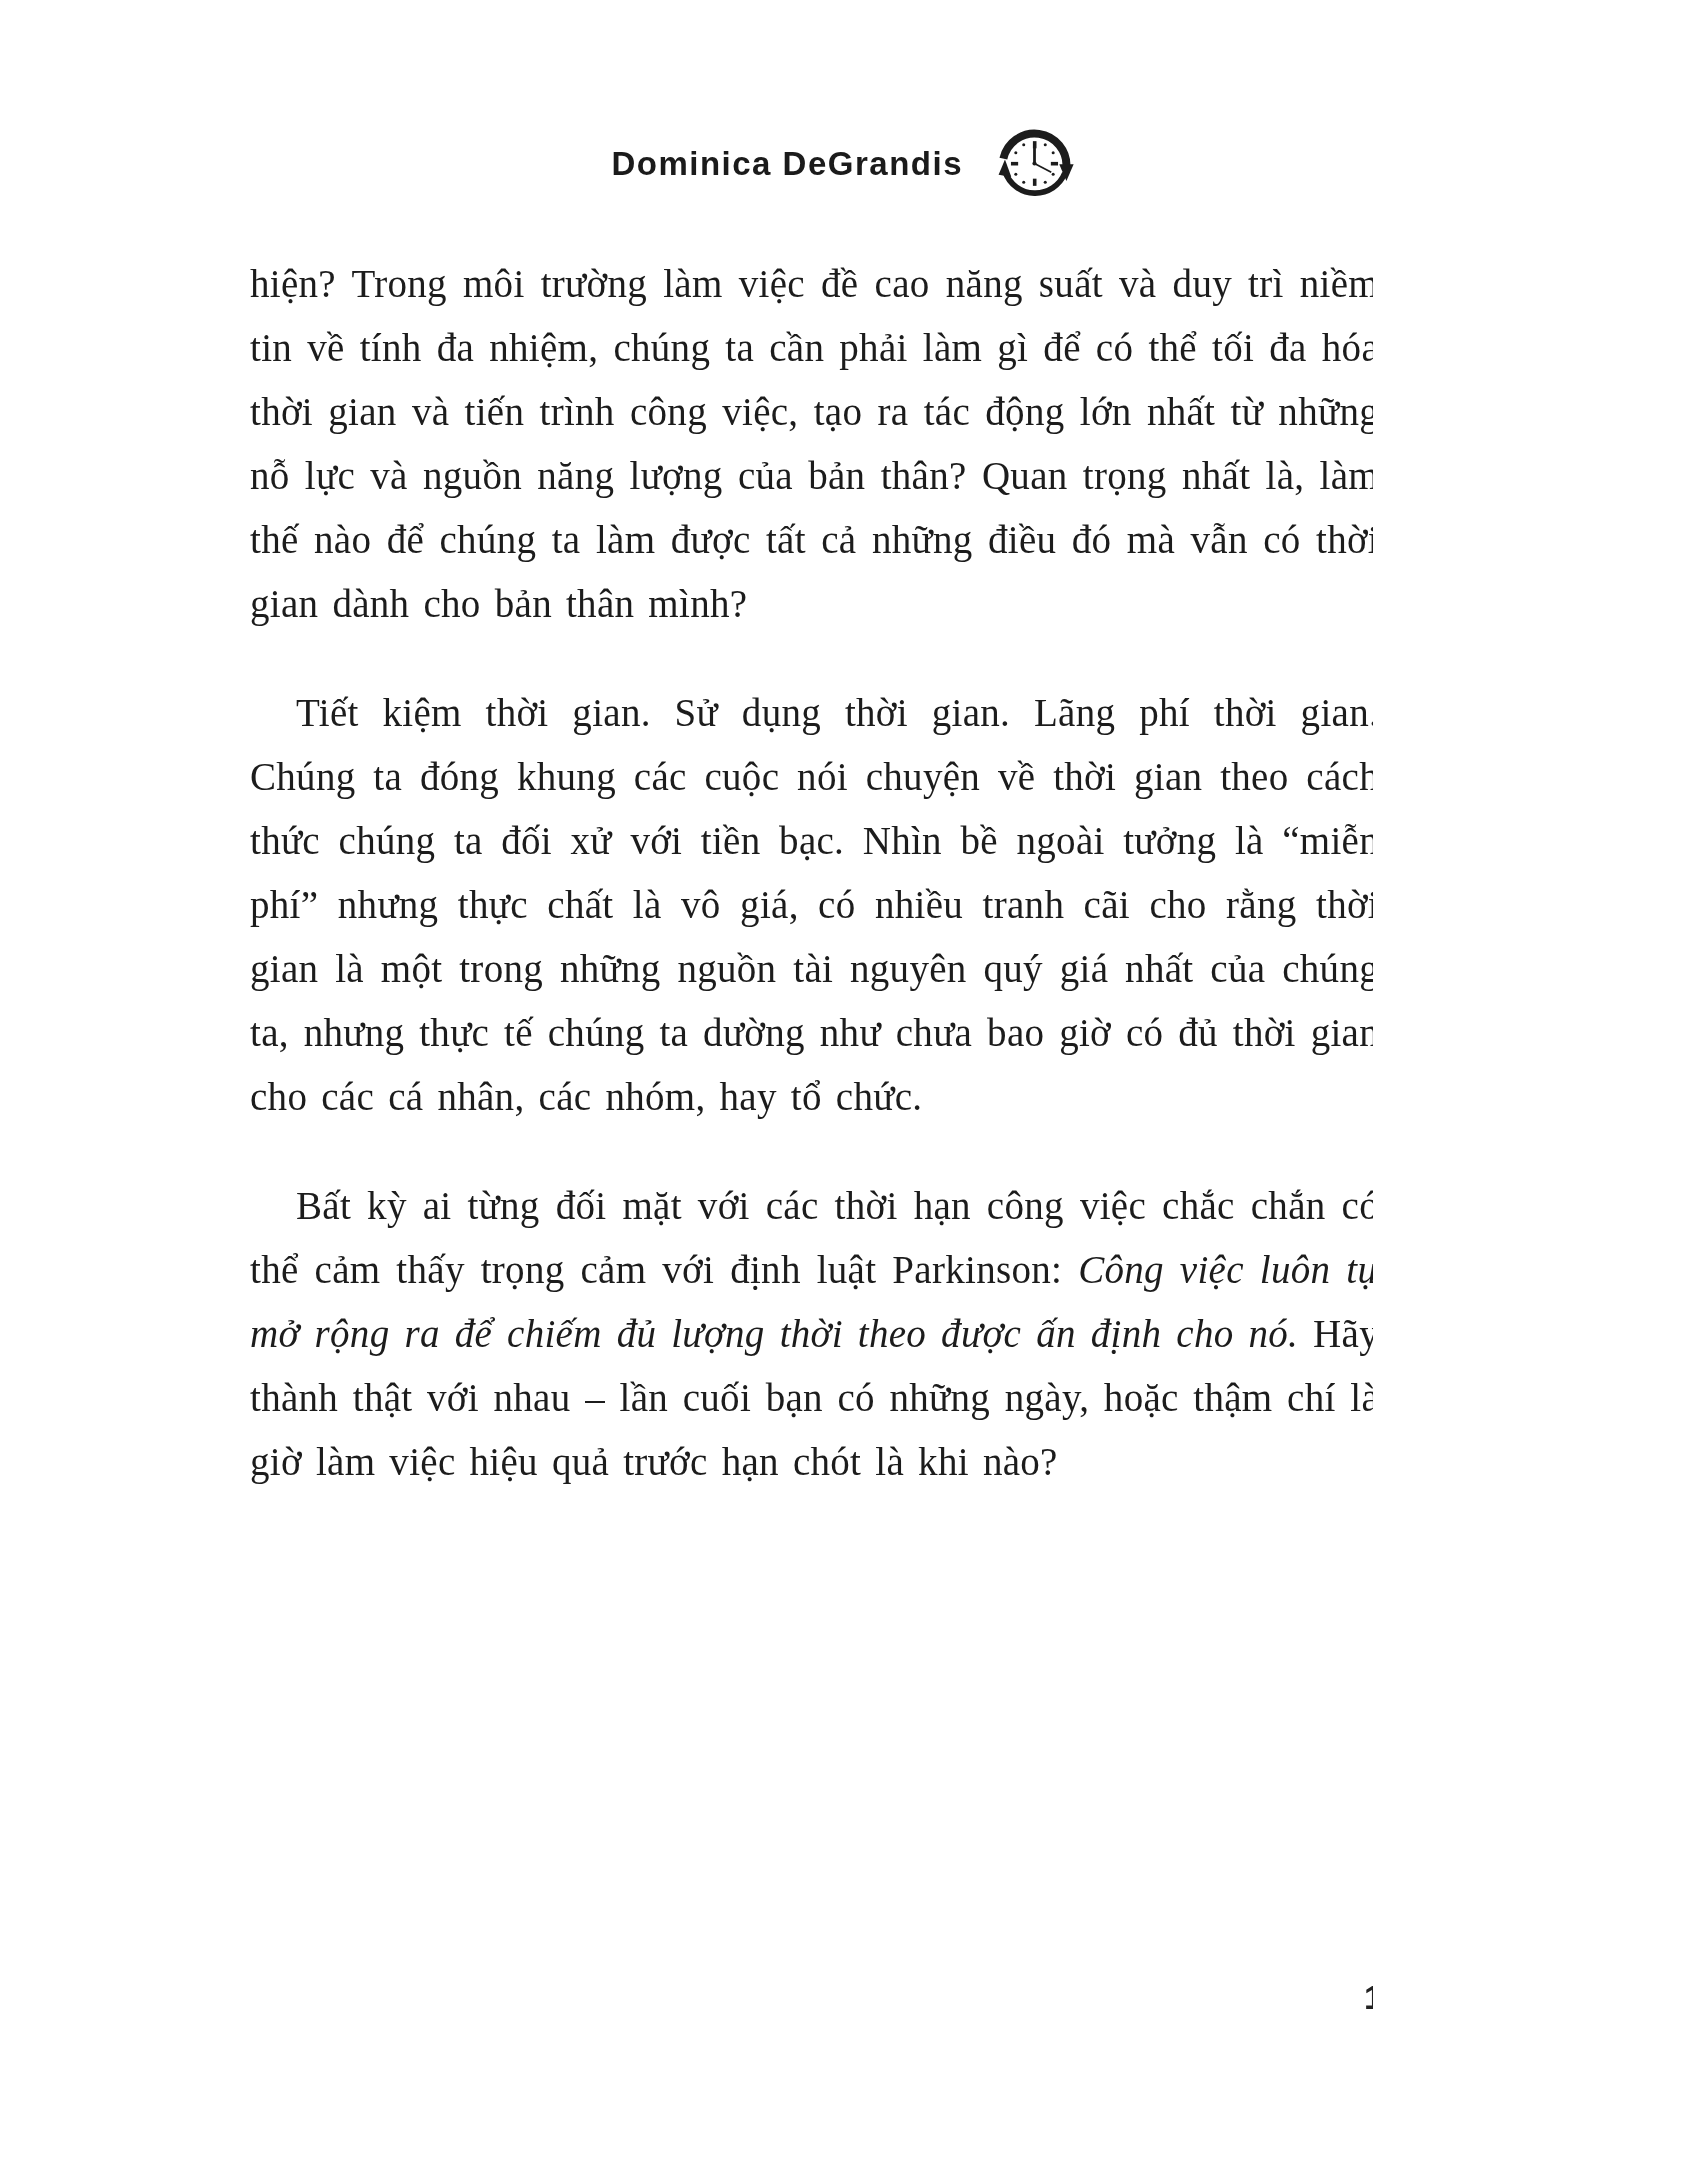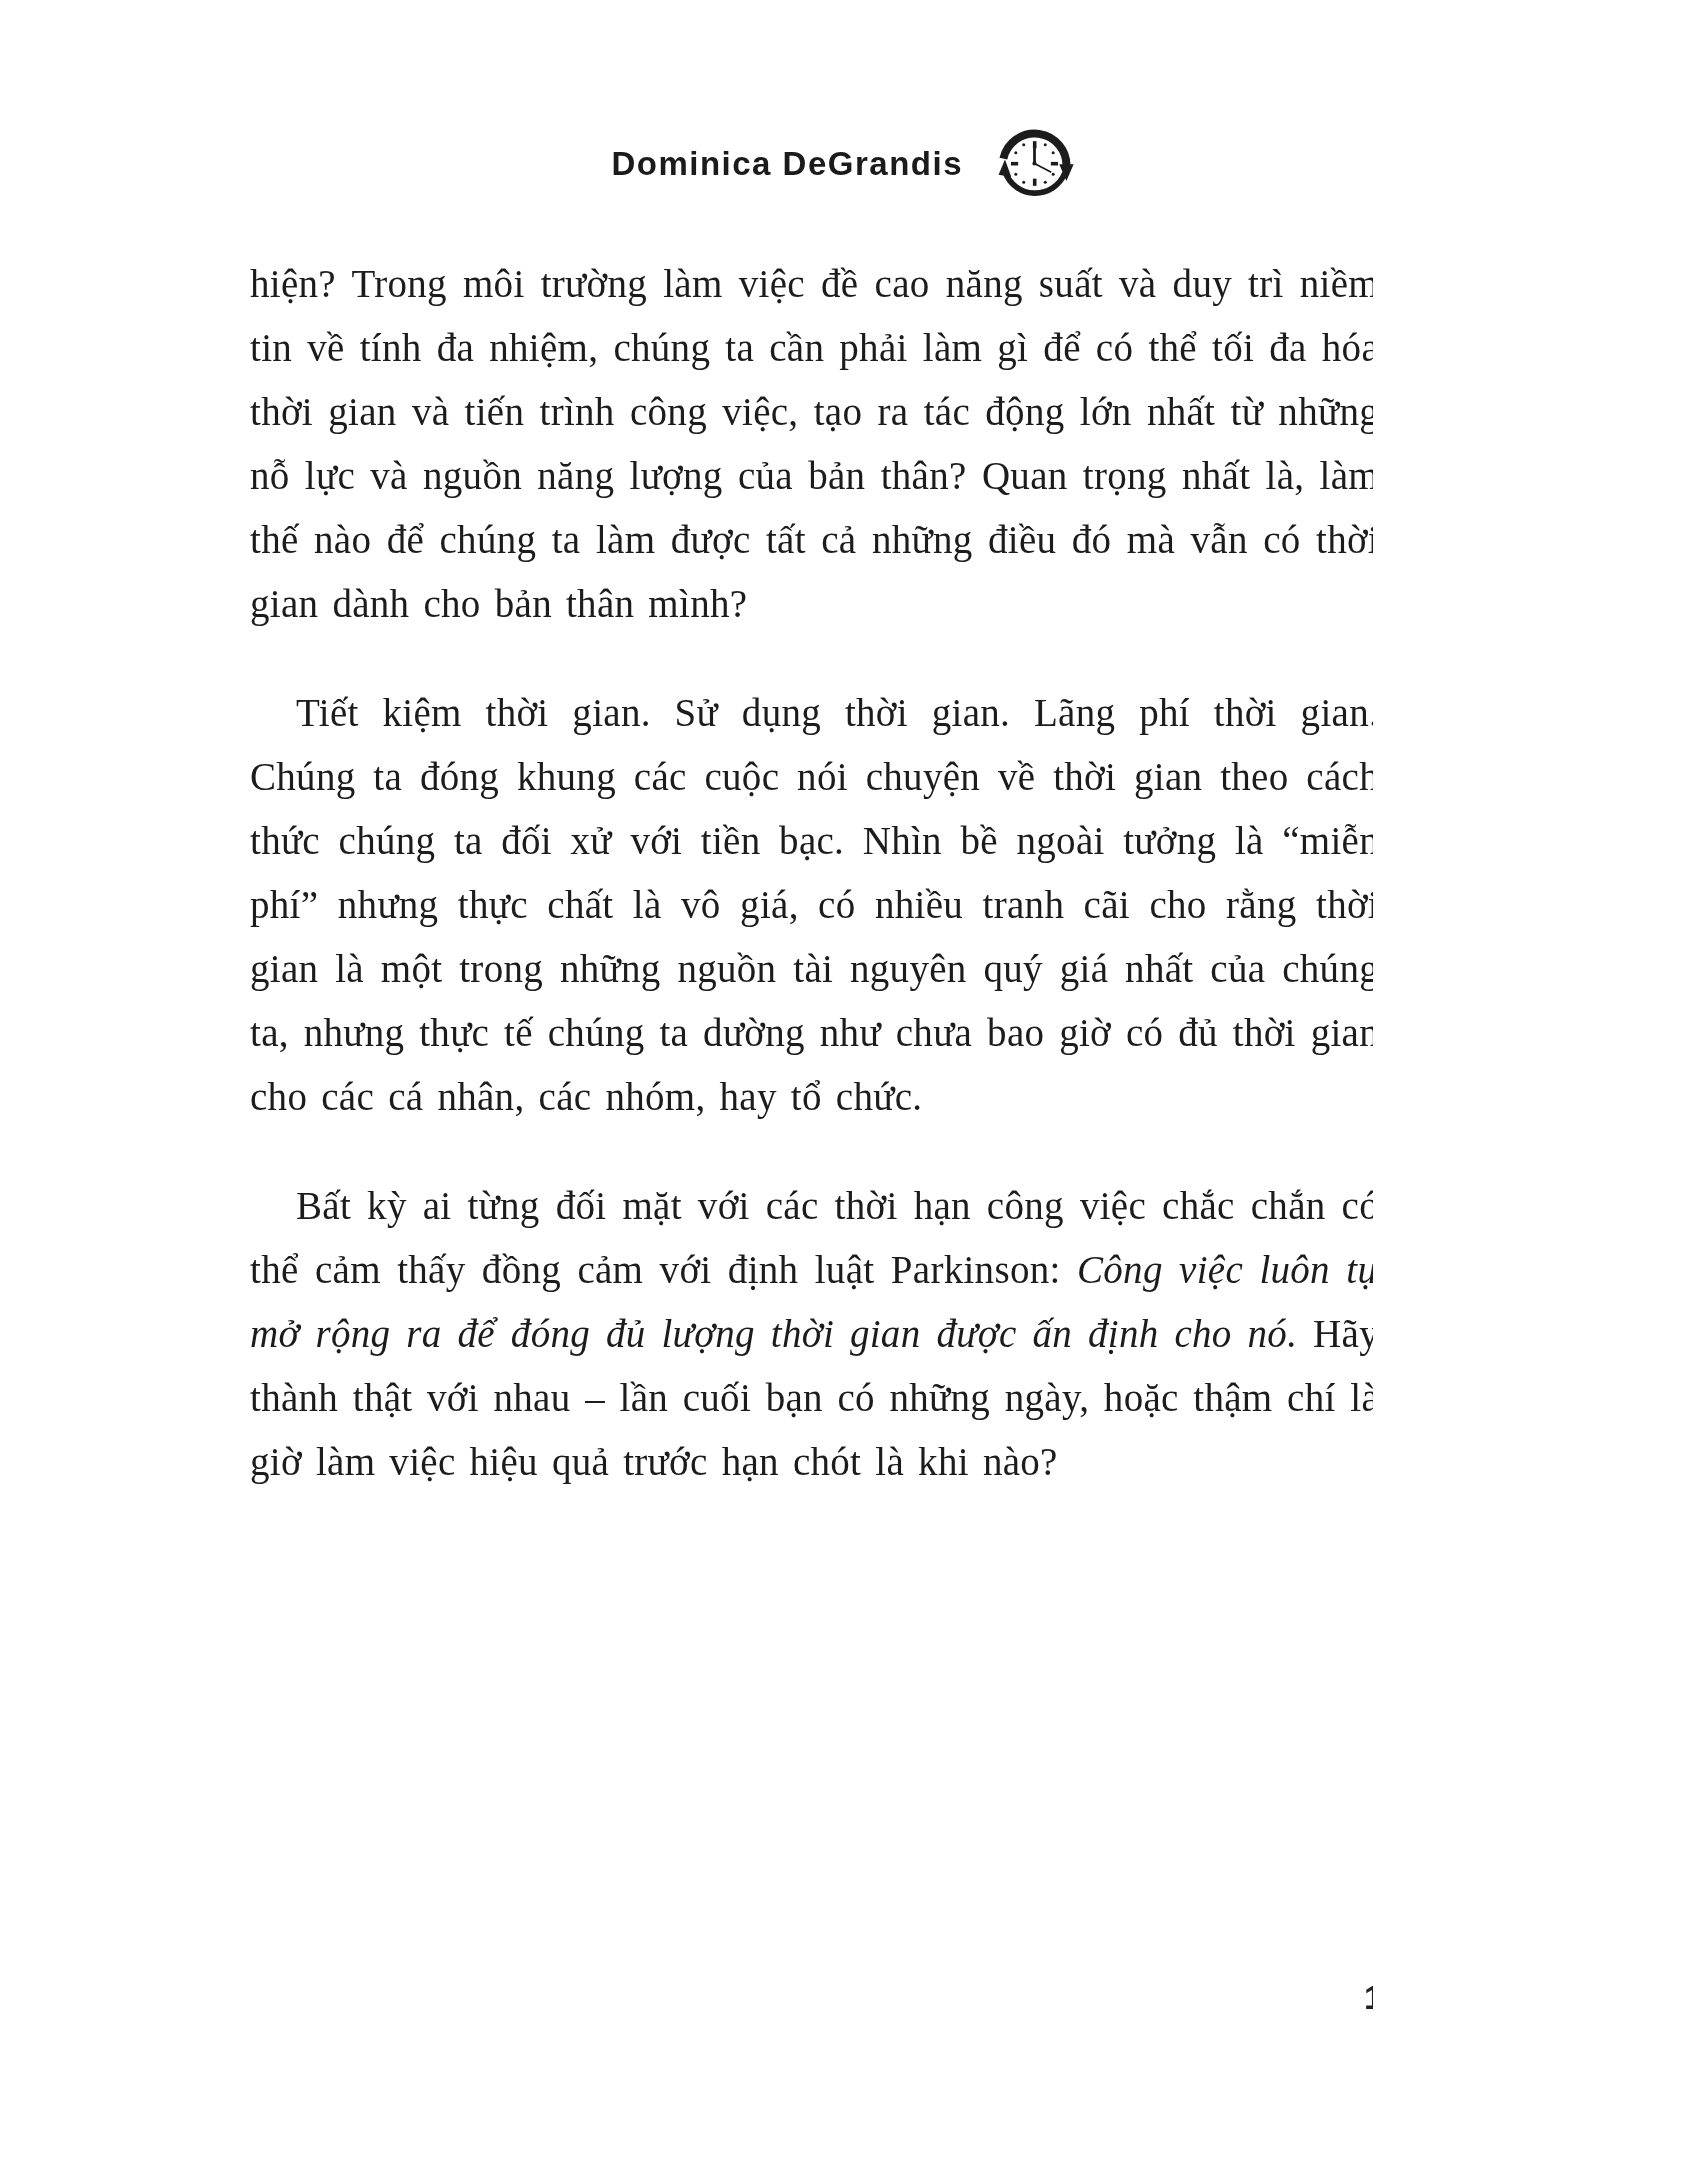--- a/index.html
+++ b/index.html
@@ -105,19 +105,19 @@
         <line x1="52" y1="50" x2="52" y2="26" stroke="#1c1c1c" stroke-width="3.5"></line>
         <line x1="52" y1="50" x2="73" y2="61" stroke="#1c1c1c" stroke-width="2.2"></line>
         <circle cx="52" cy="50" r="2.6" fill="#1c1c1c"></circle>
       </svg>
     </span>
   </header>
 
   <main class="body-text">
       <p class="para"><span>hiện? Trong môi trường làm việc đề cao năng suất và duy trì niềm tin về tính đa nhiệm, chúng ta cần phải làm gì để có thể tối đa hóa thời gian và tiến trình công việc, tạo ra tác động lớn nhất từ những nỗ lực và nguồn năng lượng của bản thân? Quan trọng nhất là, làm thế nào để chúng ta làm được tất cả những điều đó mà vẫn có thời gian dành cho bản thân mình?</span></p>
       <p class="para indent"><span>Tiết kiệm thời gian. Sử dụng thời gian. Lãng phí thời gian. Chúng ta đóng khung các cuộc nói chuyện về thời gian theo cách thức chúng ta đối xử với tiền bạc. Nhìn bề ngoài tưởng là “miễn phí” nhưng thực chất là vô giá, có nhiều tranh cãi cho rằng thời gian là một trong những nguồn tài nguyên quý giá nhất của chúng ta, nhưng thực tế chúng ta dường như chưa bao giờ có đủ thời gian cho các cá nhân, các nhóm, hay tổ chức.</span></p>
-      <p class="para indent"><span>Bất kỳ ai từng đối mặt với các thời hạn công việc chắc chắn có thể cảm thấy đồng cảm với định luật Parkinson: </span><span class="italic">Công việc luôn tự mở rộng ra để đóng đủ lượng thời gian được ấn định cho nó.</span><span> Hãy thành thật với nhau – lần cuối bạn có những ngày, hoặc thậm chí là giờ làm việc hiệu quả trước hạn chót là khi nào?</span></p>
+      <p class="para indent"><span>Bất kỳ ai từng đối mặt với các thời hạn công việc chắc chắn có thể cảm thấy trọng cảm với định luật Parkinson: </span><span class="italic">Công việc luôn tự mở rộng ra để chiếm đủ lượng thời theo được ấn định cho nó.</span><span> Hãy thành thật với nhau – lần cuối bạn có những ngày, hoặc thậm chí là giờ làm việc hiệu quả trước hạn chót là khi nào?</span></p>
     </main>
 
   <div class="page-number">15</div>
 
 </div>
 
 
 </body></html>

